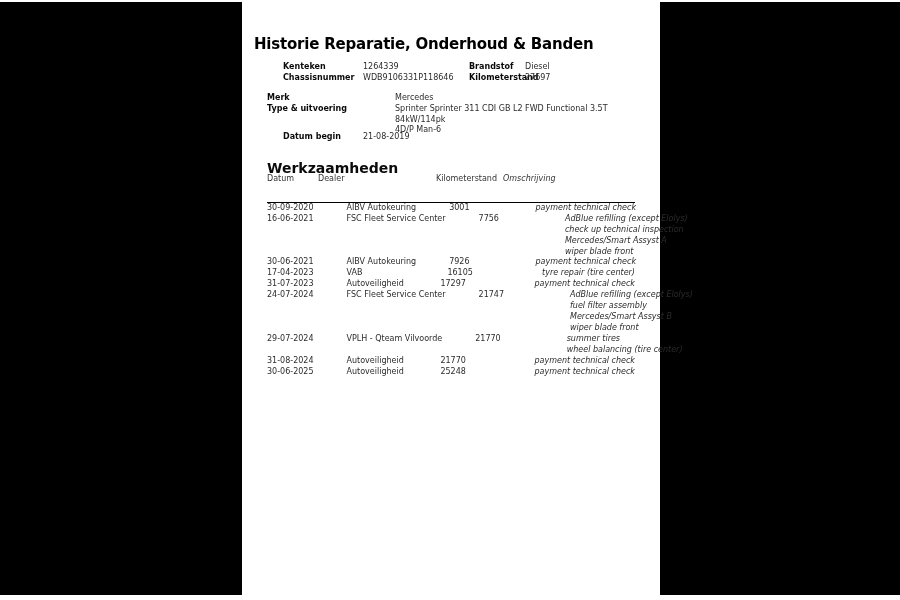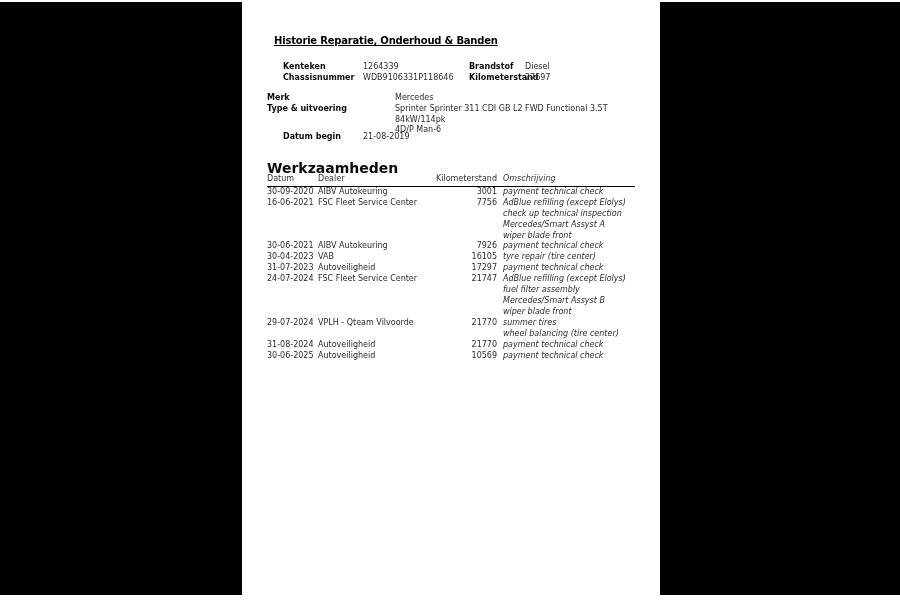--- a/index.html
+++ b/index.html
@@ -11,23 +11,23 @@
     font-family:"DejaVu Sans", sans-serif;
     color:#2b2b2b;
   }
   .side-bar { position:absolute; top:2px; height:593px; background:#000; }
   .side-bar.left  { left:0;   width:242px; }
   .side-bar.right { left:660px; width:240px; }
 
   .doc { position:absolute; left:242px; top:0; width:418px; height:600px; background:#fff; }
 
   .doc-title {
-    position:absolute; left:32px; top:35px;
-    font-size:10px; font-weight:bold; color:#000;
-    letter-spacing:-0.2px; white-space:nowrap;text-decoration:underline;
+    position:absolute; left:12px; top:35px;
+    font-size:15px; font-weight:bold; color:#000;
+    letter-spacing:-0.2px; white-space:nowrap;
   }
 
   .txt { font-size:8px; }
 
   .info1 { position:absolute; left:25px; top:61px; width:385px; }
   .info1 .row { display:flex; line-height:11px; }
   .i-label  { width:80px; font-weight:bold; color:#0a0a0a;margin-left:16px; }
   .i-value  { width:106px; }
   .i-label2 { width:48px; font-weight:bold; color:#0a0a0a; }
   .i-value2 { flex:1;padding-left:8px; }
@@ -36,22 +36,22 @@
   .info2 .row { display:flex; line-height:10.8px;gap:48px; }
   .t-label { width:80px; font-weight:bold; color:#0a0a0a; flex-shrink:0; }
   .t-value { width:300px; }
 
   .dates { position:absolute; left:25px; top:131px; width:250px; }
   .dates .row { display:flex; line-height:11px; }
 
   .work-title { position:absolute; left:25px; top:160px; font-size:14px; font-weight:bold; color:#0a0a0a; }
 
   .work { position:absolute; left:25px; top:174px; width:368px; font-size:8px; }
-  .whead { display:flex; line-height:11px; padding-bottom:1px; border-bottom:1.5px solid #000; color:#333; }
-  .wbody .wrow { display:flex; }
+  .whead { display:flex; line-height:11px; padding-bottom:17px; border-bottom:1.5px solid #000; color:#333; }
+  .wbody .wrow { display:flex;gap:33px; }
   .c-datum { width:51px;  line-height:10.9px; white-space:nowrap; }
   .c-dealer{ width:112px; line-height:10.9px; white-space:nowrap; }
   .c-km    { width:67px;  line-height:10.9px; text-align:right; white-space:nowrap; }
   .c-gap   { width:6px; }
   .c-oms   { flex:1; line-height:10.9px; white-space:nowrap;font-style:italic; }
 </style>
 </head>
 <body>
 
 <div class="side-bar left"></div>
@@ -132,21 +132,21 @@
         <div class="wrow">
           <div class="c-datum">30-06-2021</div>
           <div class="c-dealer">AIBV Autokeuring</div>
           <div class="c-km">7926</div>
           <div class="c-gap"></div>
           <div class="c-oms">
             <div class="">payment technical check</div>
           </div>
         </div>
         <div class="wrow">
-          <div class="c-datum">30-04-2023</div>
+          <div class="c-datum">17-04-2023</div>
           <div class="c-dealer">VAB</div>
           <div class="c-km">16105</div>
           <div class="c-gap"></div>
           <div class="c-oms">
             <div class="">tyre repair (tire center)</div>
           </div>
         </div>
         <div class="wrow">
           <div class="c-datum">31-07-2023</div>
           <div class="c-dealer">Autoveiligheid</div>
@@ -183,21 +183,21 @@
           <div class="c-dealer">Autoveiligheid</div>
           <div class="c-km">21770</div>
           <div class="c-gap"></div>
           <div class="c-oms">
             <div class="">payment technical check</div>
           </div>
         </div>
         <div class="wrow">
           <div class="c-datum">30-06-2025</div>
           <div class="c-dealer">Autoveiligheid</div>
-          <div class="c-km">10569</div>
+          <div class="c-km">25248</div>
           <div class="c-gap"></div>
           <div class="c-oms">
             <div class="">payment technical check</div>
           </div>
         </div>
       </div>
   </div>
 
 </div>
 

